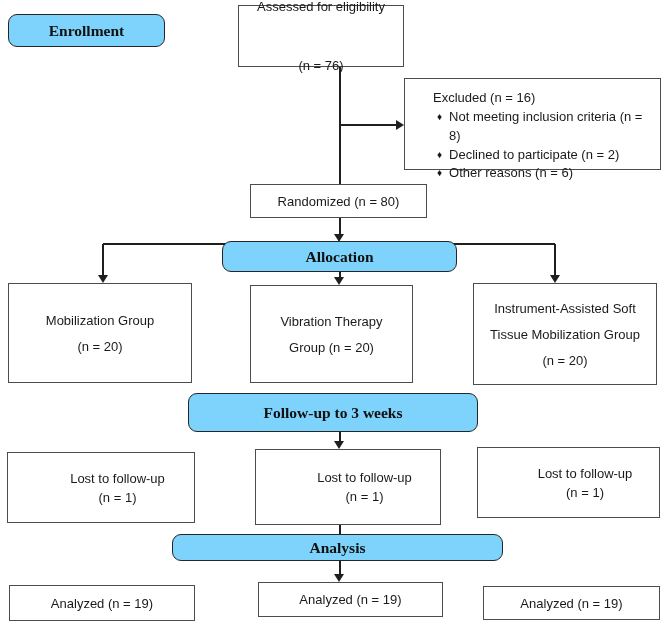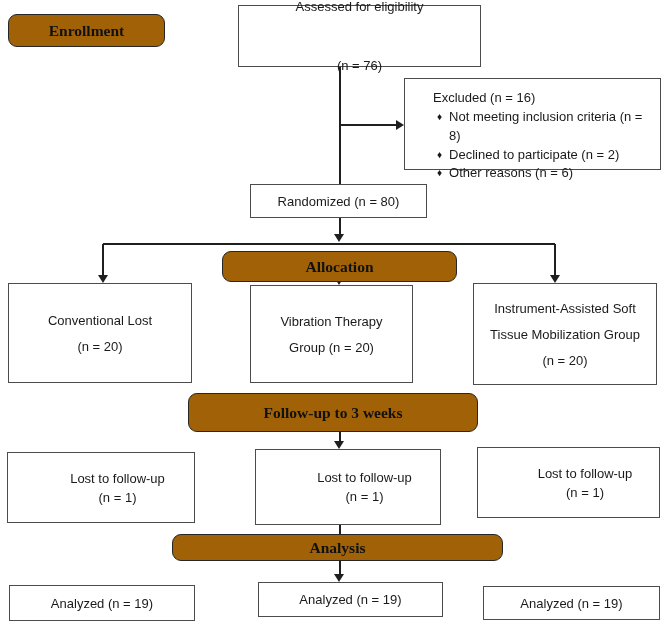--- a/index.html
+++ b/index.html
@@ -9,21 +9,21 @@
   }
   .box{
     position:absolute;background:#ffffff;border:1px solid #4c4c4c;
     display:flex;flex-direction:column;align-items:center;justify-content:center;
     text-align:center;font-size:13px;color:#1a1a1a;box-sizing:border-box;
   }
   .gap-lg{gap:15px;}
   .gap-md{gap:11px;}
   .gap-sm{gap:4px;padding-left:33px;}
   .badge{
-    position:absolute;background:#a16207;border:1.6px solid #262626;border-radius:9px;
+    position:absolute;background:#7dd3fc;border:1.6px solid #262626;border-radius:9px;
     display:flex;align-items:center;justify-content:center;box-sizing:border-box;
     font-family:"Liberation Serif",serif;font-weight:bold;font-size:15.5px;color:#111111;
   }
   .excluded{
     align-items:flex-start;justify-content:flex-start;text-align:left;
     padding:10px 6px 6px 12px;line-height:1.45;
   }
   .bullet-row{display:flex;align-items:baseline;gap:7px;padding-left:4px;}
   .bullet-glyph{font-size:10px;position:relative;top:-1px;}
   .vline,.hline{position:absolute;background:#1f1f1f;}
@@ -63,27 +63,27 @@
   <div class="vline" style="left:339px;top:432px;height:10px;"></div>
   <div class="arr-down" style="left:334px;top:441px;"></div>
 
   <div class="vline" style="left:339px;top:525px;height:9px;"></div>
 
   <div class="vline" style="left:339px;top:561px;height:14px;"></div>
   <div class="arr-down" style="left:334px;top:574px;"></div>
 
   <div class="badge" style="left:8px;top:14px;width:157px;height:33px;">Enrollment</div>
 
-  <div class="badge" style="left:222px;top:241px;width:235px;height:31px;margin-top:10px;">Allocation</div>
+  <div class="badge" style="left:222px;top:241px;width:235px;height:31px;">Allocation</div>
 
   <div class="badge" style="left:188px;top:393px;width:290px;height:39px;">Follow-up to 3 weeks</div>
 
   <div class="badge" style="left:172px;top:534px;width:331px;height:27px;">Analysis</div>
 
-  <div class="box gap-lg" style="left:238px;top:5px;width:243px;height:62px;gap:44px;">
+  <div class="box gap-lg" style="left:238px;top:5px;width:166px;height:62px;gap:44px;">
     <span>Assessed for eligibility</span>
     <span>(n = 76)</span>
   </div>
 
   <div class="box excluded" style="left:404px;top:78px;width:257px;height:92px;padding-left:28px;">
     <span>Excluded (n = 16)</span>
     <span class="bullet-row">
       <span class="bullet-glyph">♦</span>
       <span>Not meeting inclusion criteria (n = 8)</span>
     </span>
@@ -95,21 +95,21 @@
       <span class="bullet-glyph">♦</span>
       <span>Other reasons (n = 6)</span>
     </span>
   </div>
 
   <div class="box" style="left:250px;top:184px;width:177px;height:34px;">
     <span>Randomized (n = 80)</span>
   </div>
 
   <div class="box gap-md" style="left:8px;top:283px;width:184px;height:100px;">
-    <span>Conventional Lost</span>
+    <span>Mobilization Group</span>
     <span>(n = 20)</span>
   </div>
 
   <div class="box gap-md" style="left:250px;top:285px;width:163px;height:98px;">
     <span>Vibration Therapy</span>
     <span>Group (n = 20)</span>
   </div>
 
   <div class="box gap-md" style="left:473px;top:283px;width:184px;height:102px;">
     <span>Instrument-Assisted Soft</span>

